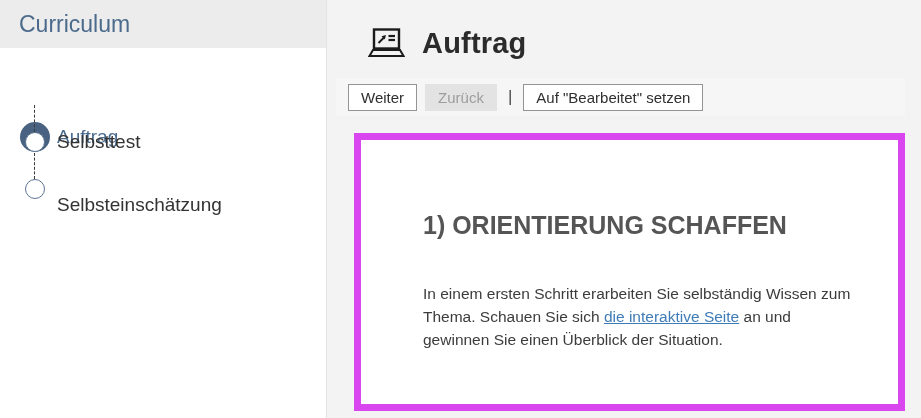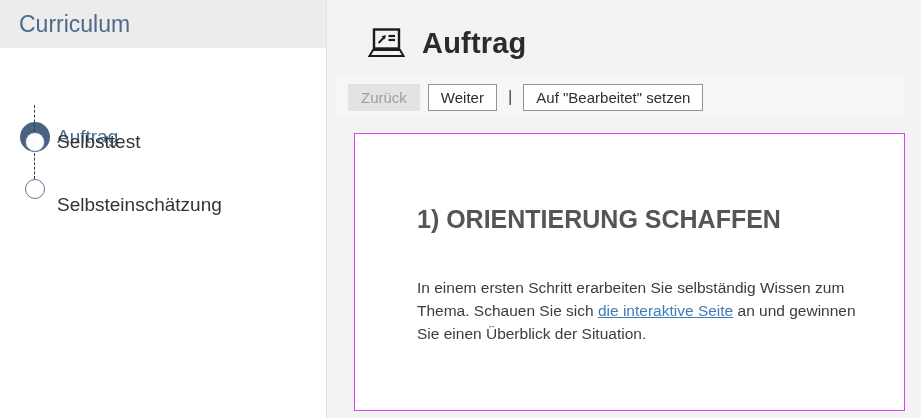--- a/index.html
+++ b/index.html
@@ -109,21 +109,21 @@
   }
   .toolbar-sep {
     color: #4a4a4a; font-size: 17px;
     margin: 0 3px;
   }
 
   .content-card {
     position: absolute; left: 26px; top: 133px;
     width: 551px; height: 278px;
     background: #ffffff;
-    border: 1px solid #d946ef;
+    border: 7px solid #d946ef;
     padding: 70px 40px 0 62px;
   }
   .content-heading {
     font-size: 25px; font-weight: 700; color: #555555;
     line-height: 30px;
     text-transform: uppercase;
   }
   .content-paragraph {
     margin-top: 42px;
     max-width: 445px;
@@ -169,22 +169,22 @@
       <line x1="10.5" y1="15" x2="16.5" y2="9" stroke="#1c1c1c" stroke-width="2"></line>
       <path d="M18 7 L13.5 8.2 L16.8 11.5 Z" fill="#1c1c1c"></path>
       <line x1="20.5" y1="8" x2="27" y2="8" stroke="#1c1c1c" stroke-width="2.2"></line>
       <line x1="20.5" y1="12" x2="27" y2="12" stroke="#1c1c1c" stroke-width="2.2"></line>
       <path d="M5 22 L32 22 L35.5 28 L1.5 28 Z" fill="none" stroke="#1c1c1c" stroke-width="2"></path>
     </svg>
     <h1 class="main-title">Auftrag</h1>
   </div>
 
   <div class="toolbar">
+    <button class="btn btn-default">Weiter</button>
     <button class="btn btn-disabled" disabled="">Zurück</button>
-    <button class="btn btn-default">Weiter</button>
     <span class="toolbar-sep">|</span>
     <button class="btn btn-default">Auf "Bearbeitet" setzen</button>
   </div>
 
   <div class="content-card">
     <h2 class="content-heading">1) ORIENTIERUNG SCHAFFEN</h2>
     <p class="content-paragraph"><span>In einem ersten Schritt erarbeiten Sie selbständig Wissen zum Thema. Schauen Sie sich </span><a class="content-link">die interaktive Seite</a><span> an und gewinnen Sie einen Überblick der Situation.</span></p>
   </div>
 
 </div>

